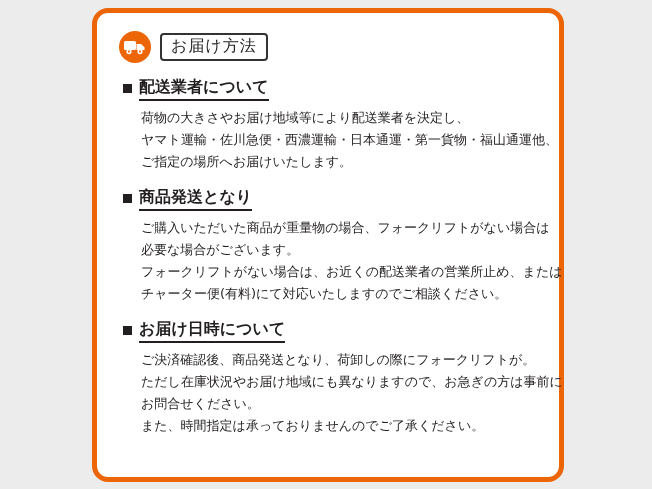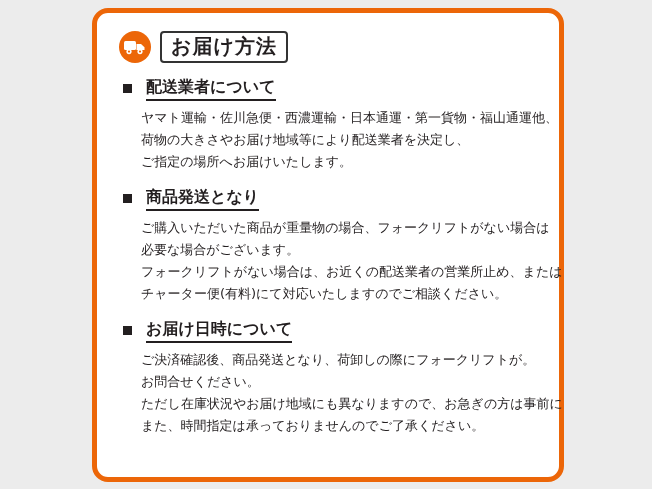--- a/index.html
+++ b/index.html
@@ -53,36 +53,36 @@
     left: 5px;
     top: 7px;
   }
   .title-box {
     border: 2px solid #333333;
     border-radius: 4px;
     padding: 2px 9px 4px 9px;
     background: #ffffff;
   }
   .title-text {
-    font-size: 20px;
-    font-weight: bold;
+    font-size: 16px;
+    font-weight: normal;
     color: #231f20;
     letter-spacing: 1px;
     line-height: 1.1;
     white-space: nowrap;
   }
   
   .section {
     margin: 0 0 16px 0;
   }
   .section:last-child { margin-bottom: 11px; }
   .section-head {
     display: flex;
     align-items: flex-start;
-    gap: 14px;
+    gap: 7px;
     margin: 0 0 7px 6px;
   }
   .bullet-square {
     width: 9px;
     height: 9px;
     background: #231f20;
     margin-top: 7px;
     flex: 0 0 auto;
   }
   .section-title {
@@ -128,22 +128,22 @@
           <div class="title-text">お届け方法</div>
         </div>
       </div>
 
       <div class="section">
         <div class="section-head">
           <span class="bullet-square"></span>
           <span class="section-title">配送業者について</span>
         </div>
         <div class="section-body">
+          <p>荷物の大きさやお届け地域等により配送業者を決定し、</p>
           <p>ヤマト運輸・佐川急便・西濃運輸・日本通運・第一貨物・福山通運他、</p>
-          <p>荷物の大きさやお届け地域等により配送業者を決定し、</p>
           <p>ご指定の場所へお届けいたします。</p>
         </div>
       </div>
 
       <div class="section">
         <div class="section-head">
           <span class="bullet-square"></span>
           <span class="section-title">商品発送となり</span>
         </div>
         <div class="section-body">
@@ -154,21 +154,21 @@
         </div>
       </div>
 
       <div class="section">
         <div class="section-head">
           <span class="bullet-square"></span>
           <span class="section-title">お届け日時について</span>
         </div>
         <div class="section-body">
           <p>ご決済確認後、商品発送となり、荷卸しの際にフォークリフトが。</p>
+          <p>ただし在庫状況やお届け地域にも異なりますので、お急ぎの方は事前に</p>
           <p>お問合せください。</p>
-          <p>ただし在庫状況やお届け地域にも異なりますので、お急ぎの方は事前に</p>
           <p>また、時間指定は承っておりませんのでご了承ください。</p>
         </div>
       </div>
 
     </div>
   </div>
 </div>
 
 </body></html>

